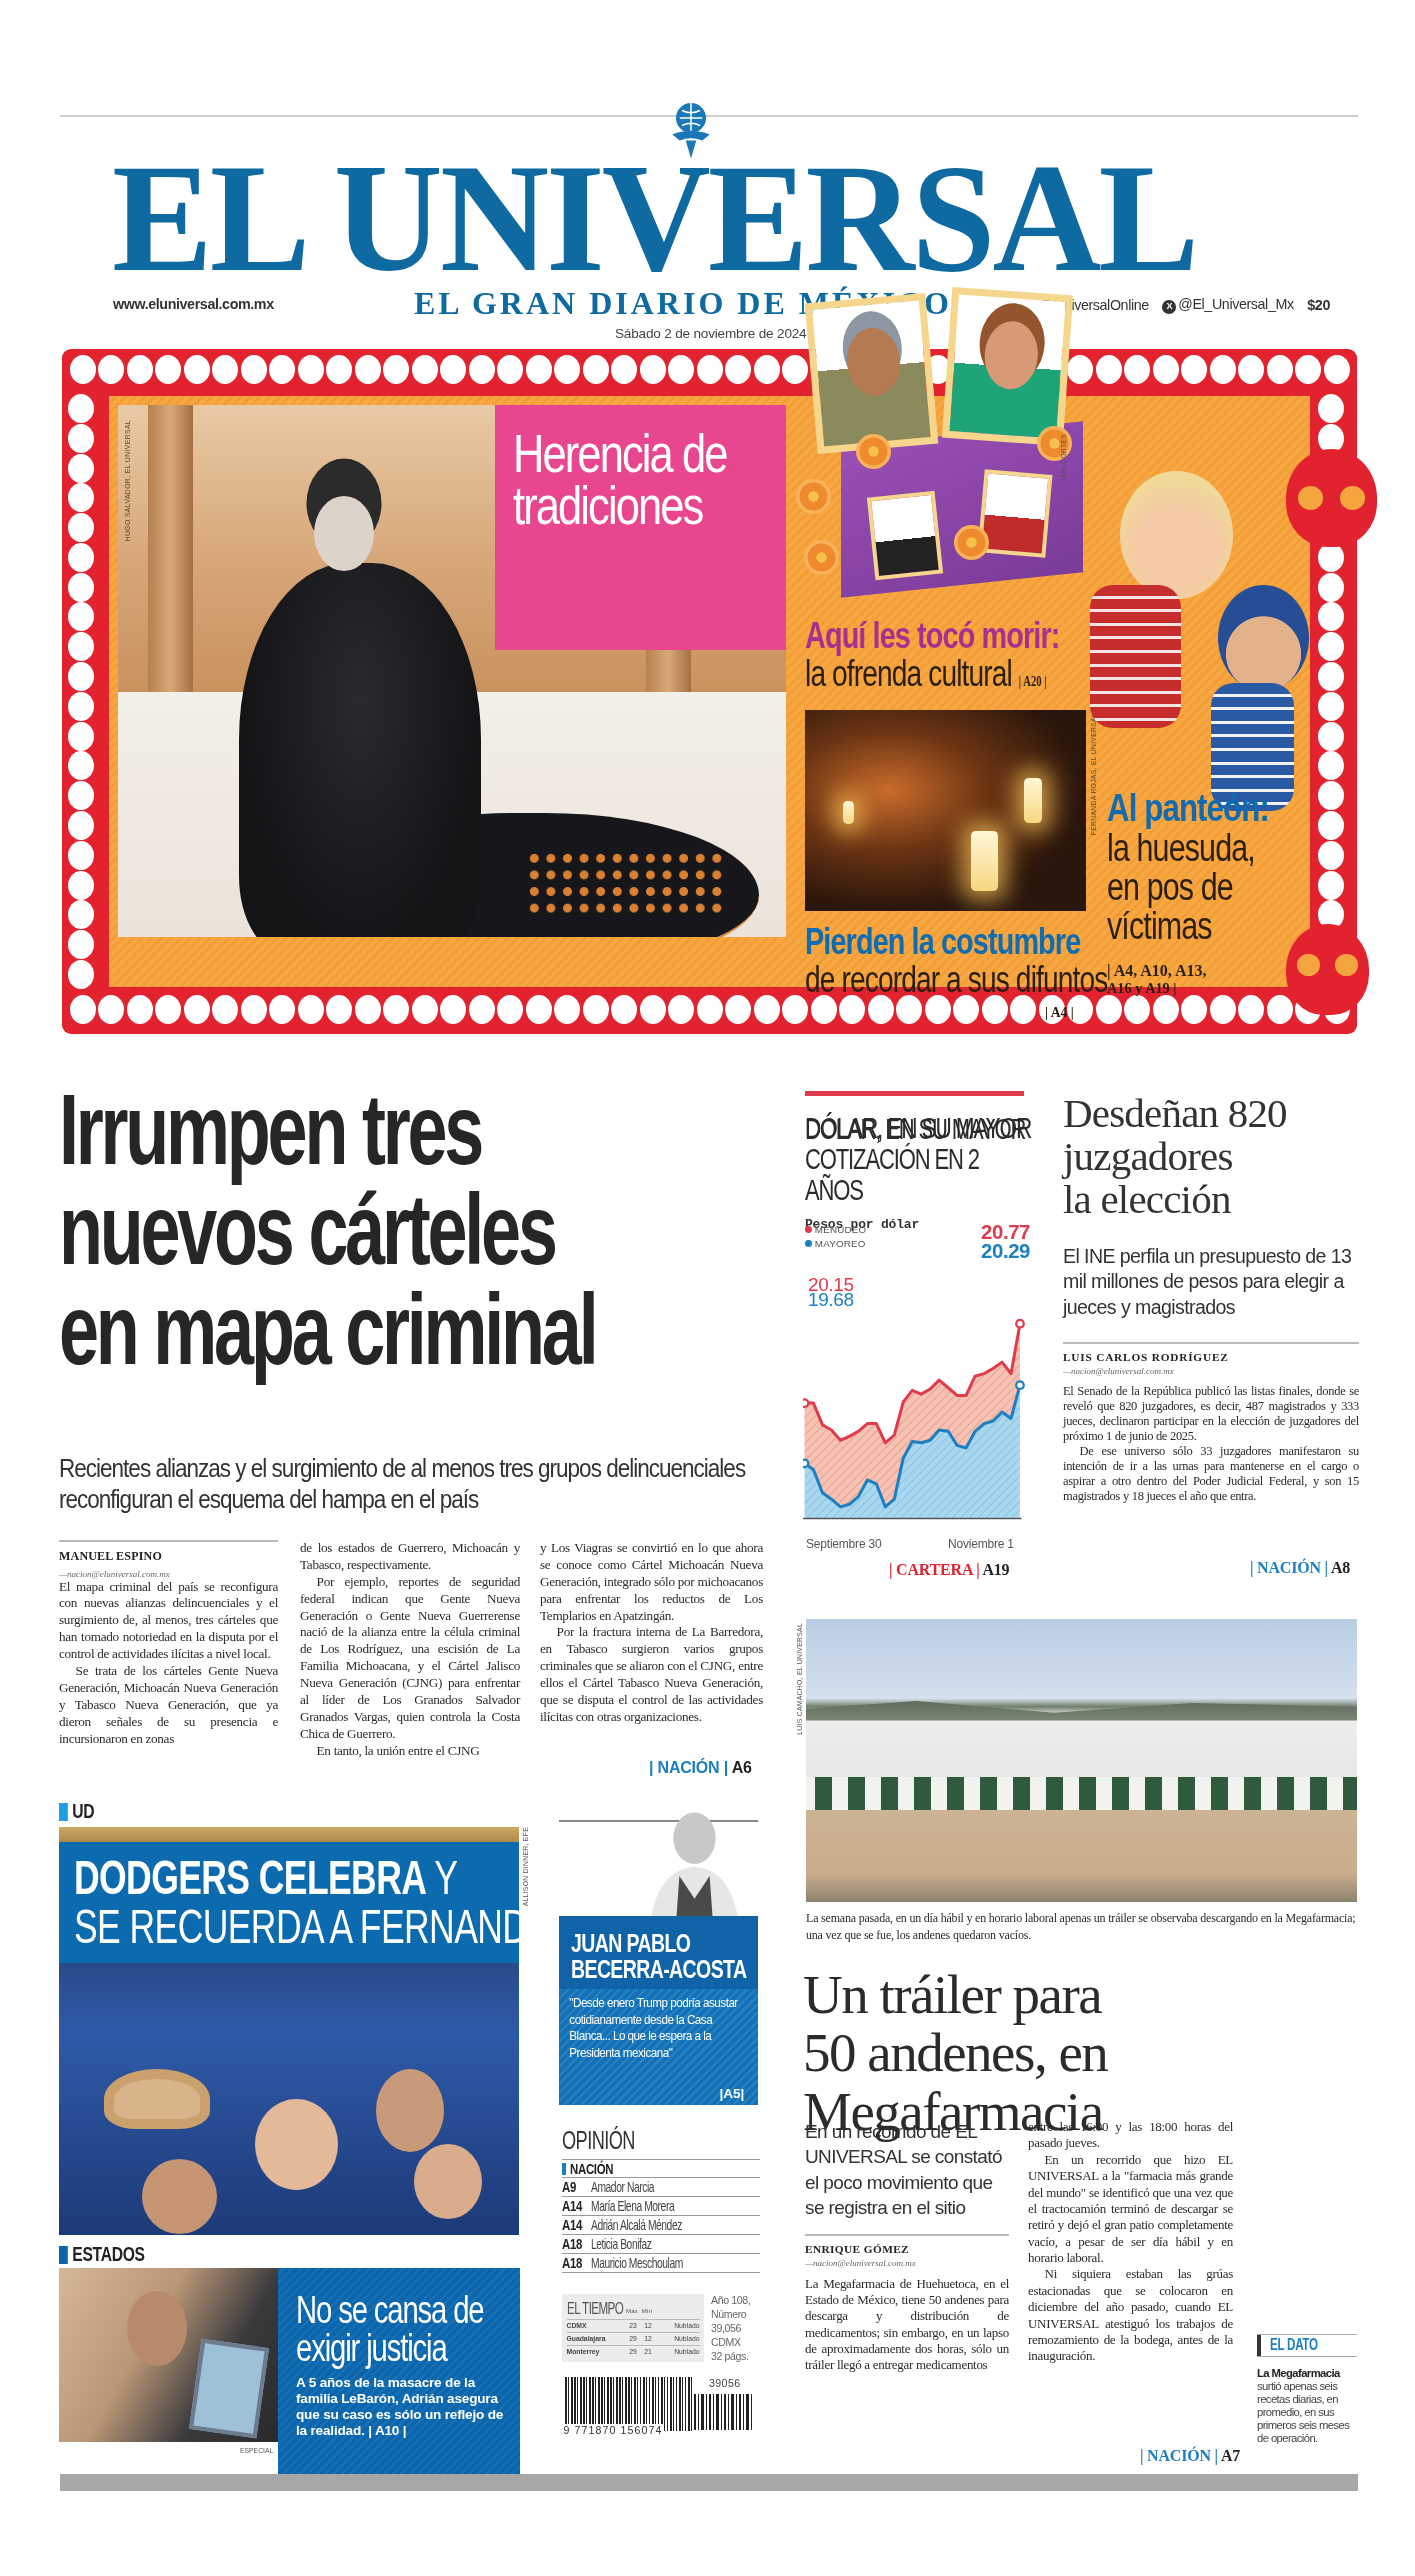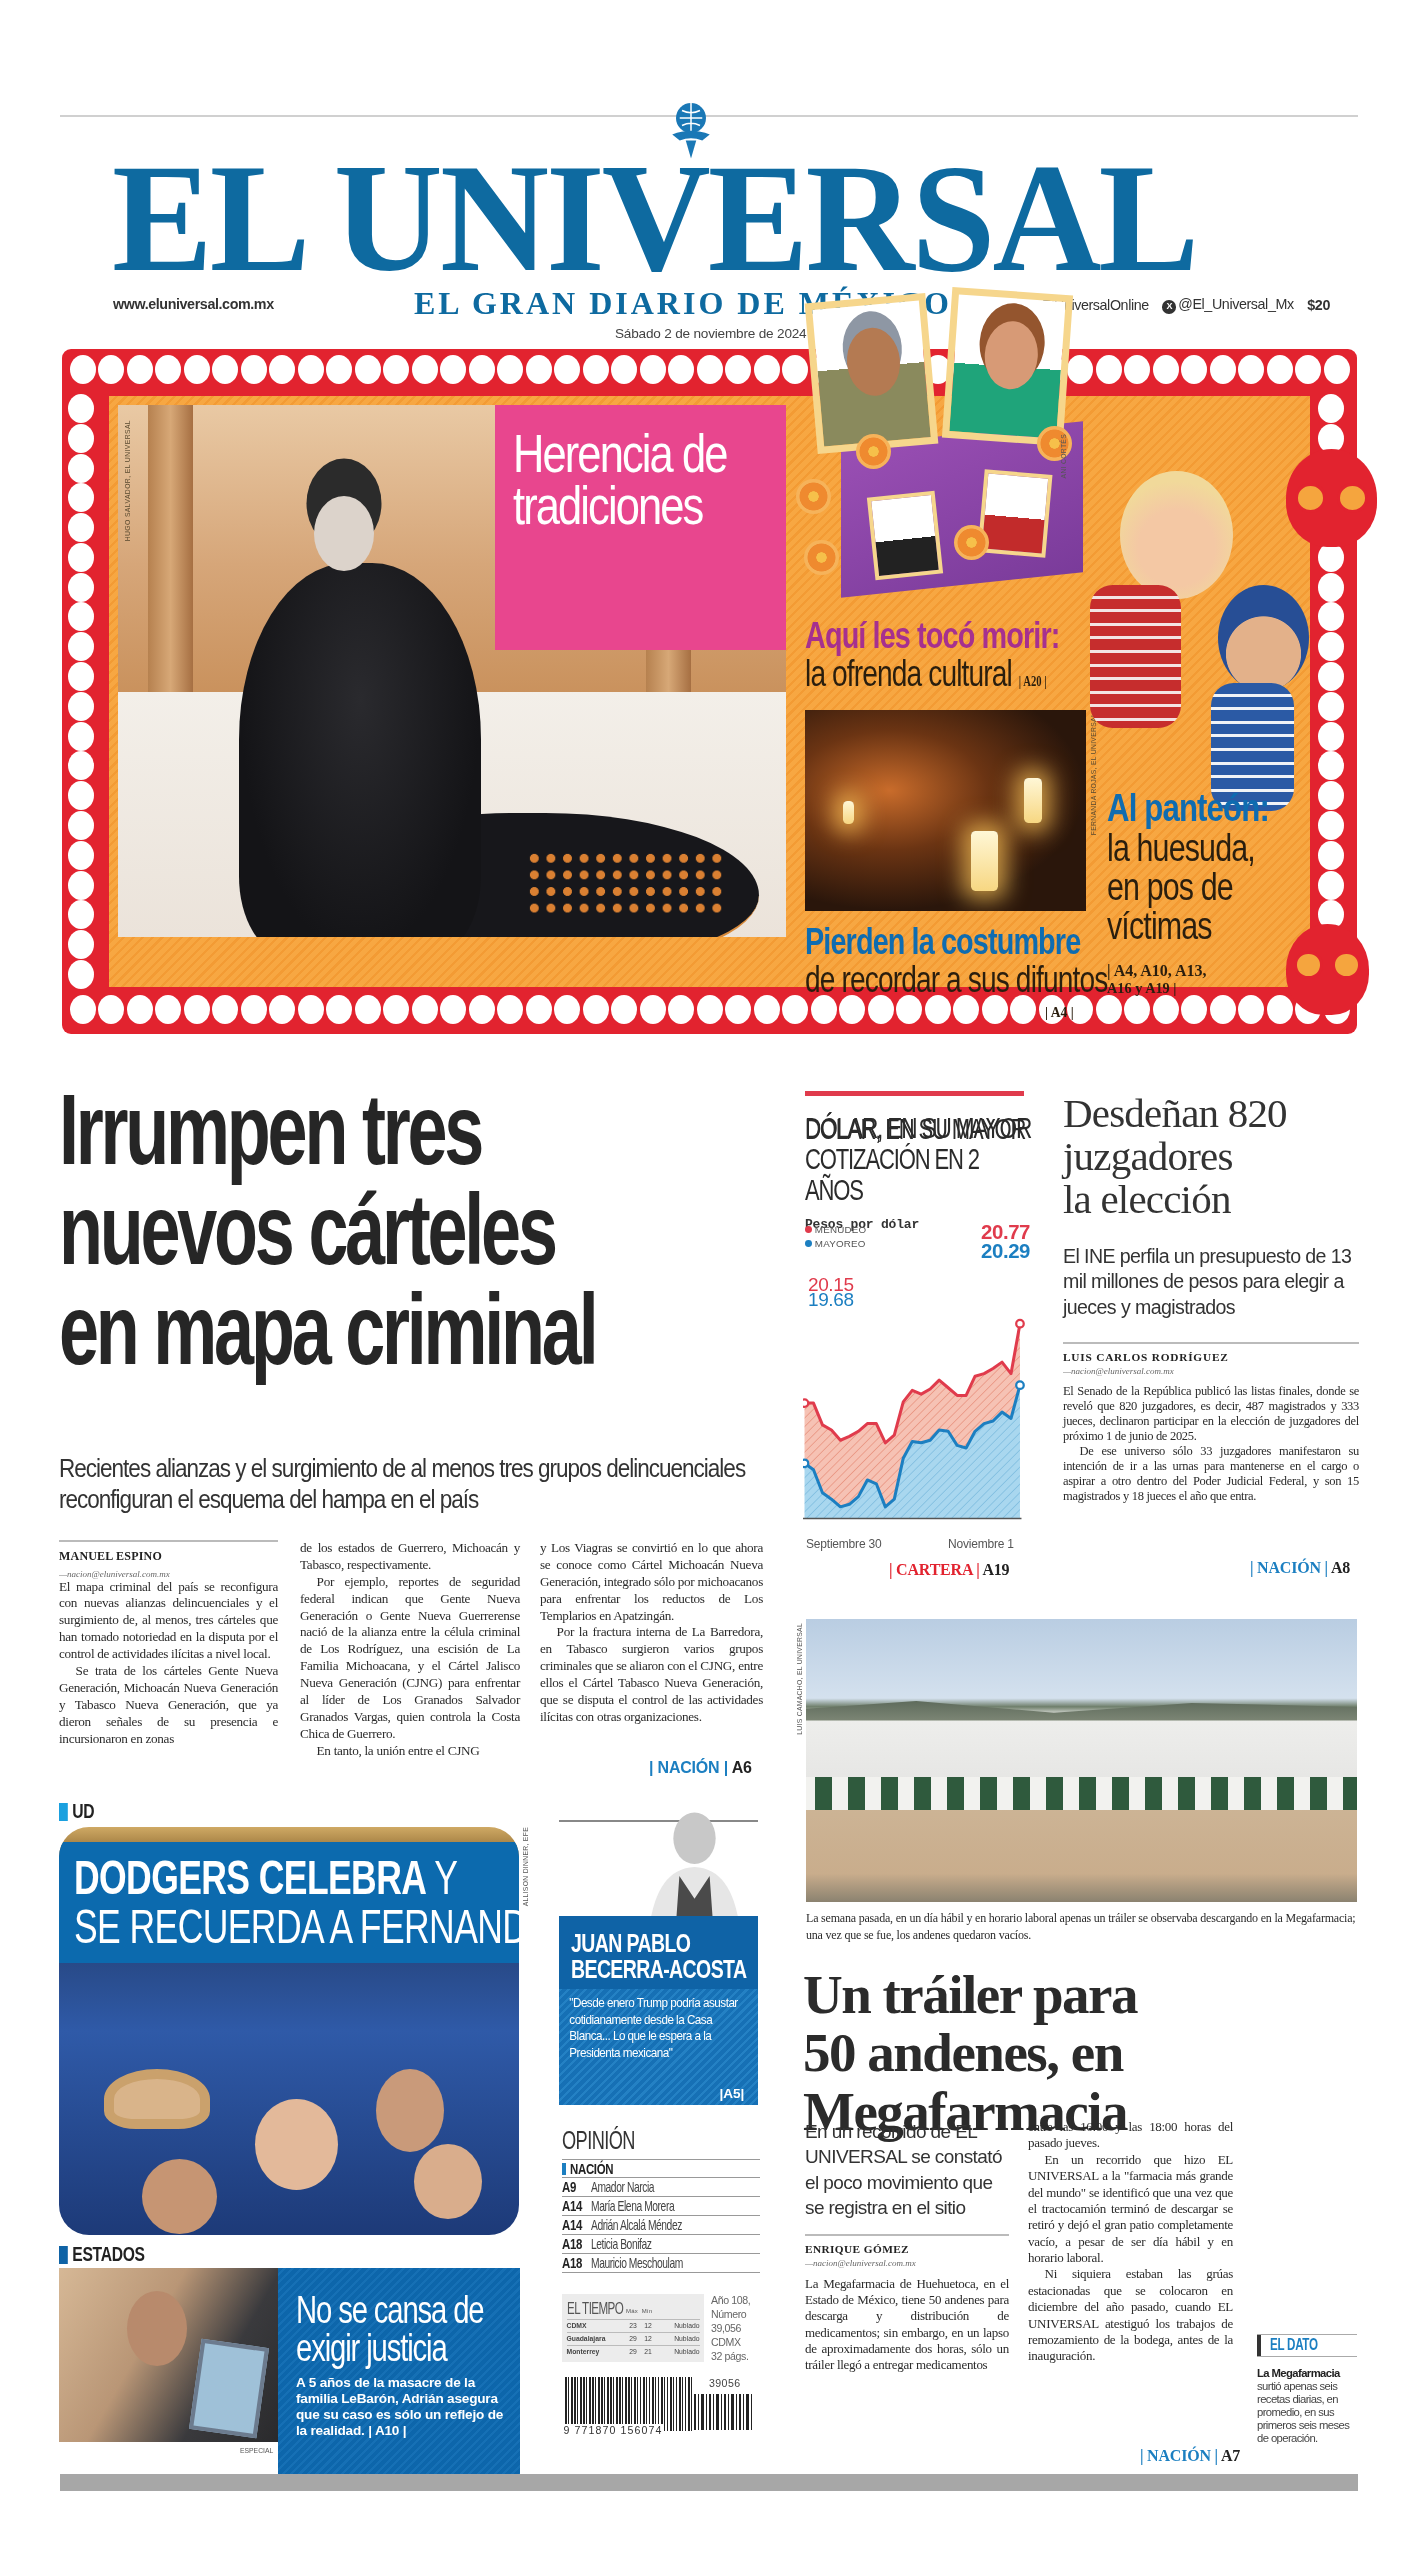--- a/index.html
+++ b/index.html
@@ -81,21 +81,21 @@
   .legend-item { font-size: 9.8px; color: #555; display: flex; align-items: center; gap: 3px; letter-spacing: 0.2px; }
   .legend-dot { width: 6.8px; height: 6.8px; border-radius: 50%; display: inline-block; }
 
   
   .judges-headline { left: 1063px; top: 1092px; width: 317px; font-family: "Liberation Serif", serif; font-size: 41px; line-height: 1.05; letter-spacing: -0.8px; color: #333; }
   .judges-dek { left: 1063px; top: 1244px; width: 294px; font-size: 19.6px; line-height: 1.3; color: #333; letter-spacing: -0.6px; }
 
   
   .kicker { display: flex; align-items: center; gap: 6px; font-weight: bold; font-size: 19.6px; color: #222; transform: scaleX(0.8); transform-origin: left; letter-spacing: -0.4px; }
   .kicker .sq { width: 10.6px; height: 18px; background: #1aa0df; }
-  .dodgers-photo { left: 59px; top: 1827px; width: 460px; height: 408px; background: linear-gradient(180deg, #cfa964 0%, #a07c40 5%, #233d6e 20%, #2f5aa8 50%, #1d3a78 100%); overflow: hidden; border-radius: 30px; }
+  .dodgers-photo { left: 59px; top: 1827px; width: 460px; height: 408px; background: linear-gradient(180deg, #cfa964 0%, #a07c40 5%, #233d6e 20%, #2f5aa8 50%, #1d3a78 100%); overflow: hidden; }
   .dodgers-banner { position: absolute; left: 0; top: 15px; width: 100%; height: 121px; background: #0c6aae; color: #fff; padding: 12px 15px; }
   .dodgers-banner .l1 { font-weight: bold; font-size: 48px; line-height: 1; letter-spacing: -0.8px; transform: scaleX(0.74); transform-origin: left; white-space: nowrap; }
   .dodgers-banner .l2 { font-weight: normal; font-size: 48px; line-height: 1.05; letter-spacing: -0.8px; transform: scaleX(0.74); transform-origin: left; white-space: nowrap; }
   .crowd-head { position: absolute; border-radius: 50%; }
 
   .estados-photo { left: 59px; top: 2268px; width: 219px; height: 174px; background: linear-gradient(120deg, #d6b896 0%, #b99676 40%, #3a3a3d 70%, #2a2a2c 100%); overflow: hidden; }
   .estados-box { left: 278px; top: 2268px; width: 242px; height: 220px; background: repeating-linear-gradient(135deg, #0d66ab 0 3.8px, #1670b5 3.8px 6px); color: #fff; padding: 22.6px 13.6px 7.5px 18px; }
   .estados-box h3 { font-weight: normal; font-size: 39px; line-height: 0.98; letter-spacing: -1.5px; transform: scaleX(0.75); transform-origin: left; white-space: nowrap; }
   .estados-box p { margin-top: 7.5px; font-weight: bold; font-size: 13.6px; line-height: 1.2; letter-spacing: -0.2px; }
 
@@ -125,21 +125,21 @@
   .weather-row .d { flex: 1; text-align: right; }
   .issue-info { left: 711px; top: 2294px; width: 53px; font-size: 10.6px; color: #666; line-height: 1.32; letter-spacing: -0.4px; }
   .barcode { left: 565px; top: 2377px; width: 128px; height: 54px; }
   .barcode2 { left: 694px; top: 2394px; width: 60px; height: 36px; }
   .barcode-num { left: 562px; top: 2424px; font-size: 10.6px; color: #333; letter-spacing: 1.1px; background: #fff; padding: 0 1.5px; }
   .barcode2-num { left: 709px; top: 2377px; font-size: 10.6px; color: #444; letter-spacing: 0.4px; }
 
   
   .mega-photo { left: 806px; top: 1619px; width: 551px; height: 283px; background: linear-gradient(180deg, #b9cde2 0%, #d4e1ee 28%, #6f7f6b 31%, #eeeeec 34%, #e6e6e4 58%, #cdb597 62%, #c9ad8c 90%, #8b8270 100%); overflow: hidden; }
   .mega-caption { left: 806px; top: 1910px; width: 559px; font-family: "Liberation Serif", serif; font-size: 12px; line-height: 1.45; color: #2b2b2b; letter-spacing: -0.2px; }
-  .mega-headline { left: 803px; top: 1966px; width: 559px; font-family: "Liberation Serif", serif; font-weight: bold; font-size: 55px; line-height: 1.06; letter-spacing: -1.5px; color: #2b2b2b; }
+  .mega-headline { left: 803px; top: 1966px; width: 559px; font-family: "Liberation Serif", serif; font-weight: normal; font-size: 55px; line-height: 1.06; letter-spacing: -1.5px; color: #2b2b2b; }
   .mega-dek { left: 805px; top: 2119px; width: 204px; font-size: 19px; line-height: 1.34; color: #333; letter-spacing: -0.6px; }
   .dato-box { left: 1257px; top: 2334px; width: 100px; }
   .dato-title { display: flex; align-items: center; gap: 9px; border-top: 0.8px solid #aaa; border-bottom: 0.8px solid #aaa; height: 22.6px; }
   .dato-title .bar { width: 3.8px; height: 21px; background: #333; }
   .dato-title .t { font-weight: bold; font-size: 16.6px; color: #1c7fc1; transform: scaleX(0.7); transform-origin: left; letter-spacing: -0.4px; white-space: nowrap; }
   .dato-text { margin-top: 10.6px; font-size: 11.3px; line-height: 1.15; color: #444; letter-spacing: -0.6px; }
   .dato-text b { color: #222; }
 
   .bottom-bar { left: 60px; top: 2474px; width: 1298px; height: 16.6px; background: #a7a7a7; }
   .vcredit { position: absolute; writing-mode: vertical-rl; transform: rotate(180deg); font-size: 6.8px; color: #555; letter-spacing: 0.3px; }

